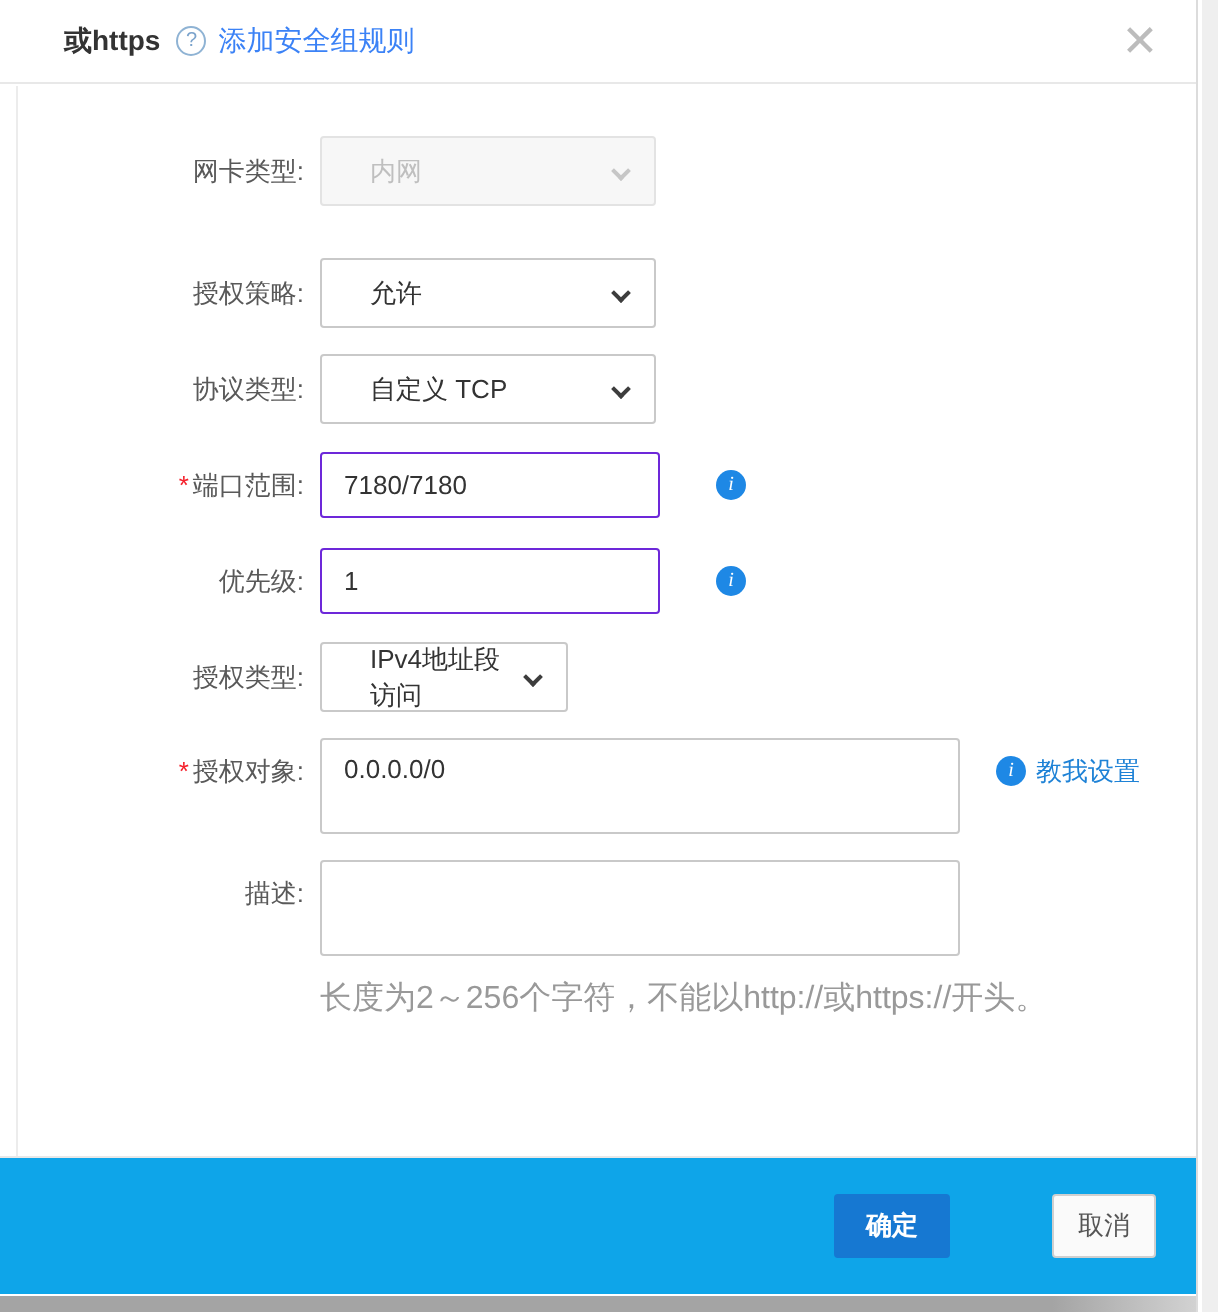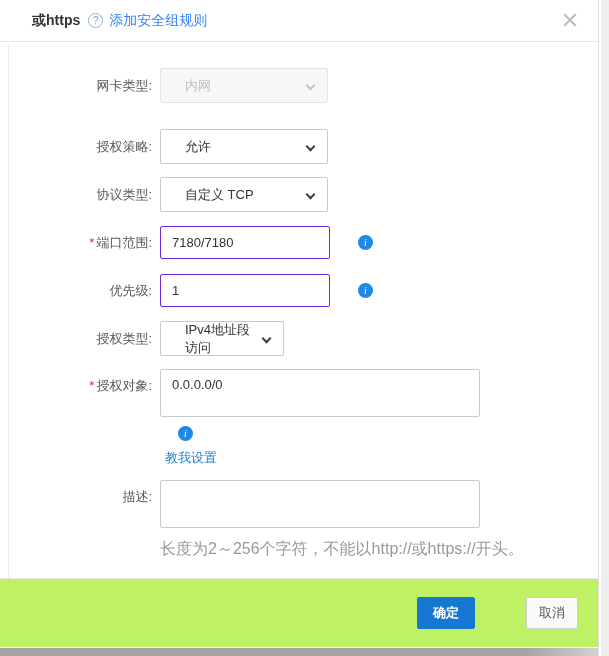--- a/index.html
+++ b/index.html
@@ -71,21 +71,21 @@
     display:inline-flex; align-items:center; justify-content:center;
     font-size:10px; font-style:italic; font-family:"Liberation Serif", serif;
     flex:none; cursor:pointer;
   }
   .info-after-input { margin-left:28px; }
   .info-after-area { margin-left:18px; }
   .teach-link { color:#1e82d6; font-size:13px; margin-left:5px; cursor:pointer; text-decoration:none; }
   .field-hint { font-size:16px; color:#999; margin-top:6px; line-height:1.4; }
   .dialog-footer {
     position:absolute; left:0; top:578px; width:598px; height:69px;
-    border-top:1px solid #e8e8e8; background:#bef264;
+    border-top:1px solid #e8e8e8; background:#0ea5e9;
     display:flex; align-items:center; justify-content:flex-end; padding-right:20px; gap:12px;
   }
   .btn { height:32px; font-size:13px; border-radius:2px; cursor:pointer; font-family:"Liberation Sans", sans-serif; }
   .btn-primary { width:58px; background:#1678d2; color:#fff; border:1px solid #1678d2; font-weight:bold; }
   .btn-default { width:52px; background:#fafafa; color:#555; border:1px solid #cfcfcf;margin-left:39px; }
   .bottom-shadow {
     position:absolute; left:0; top:648px; width:598px; height:8px;
     background:linear-gradient(to right,#a4a4a4 0%,#a4a4a4 88%,#d2d2d2 100%);
   }
 </style>
@@ -166,21 +166,21 @@
             <span>IPv4地址段访问</span>
             <span class="chev"></span>
           </div>
         </div>
       </div>
 
       <div class="form-row top-align">
         <div class="form-label">
           <span class="required-star">*</span><span>授权对象:</span>
         </div>
-        <div class="ctrl-col" style="align-items:flex-start;flex-direction:column;">
+        <div class="ctrl-col" style="align-items:flex-start;">
           <textarea class="tarea" style="">0.0.0.0/0</textarea>
           <span class="info-icon info-after-area" style="margin-top:9px;">i</span>
           <a class="teach-link" style="margin-top:8px;">教我设置</a>
         </div>
       </div>
 
       <div class="form-row top-align">
         <div class="form-label">描述:</div>
         <div>
           <textarea class="tarea" style=""></textarea>

